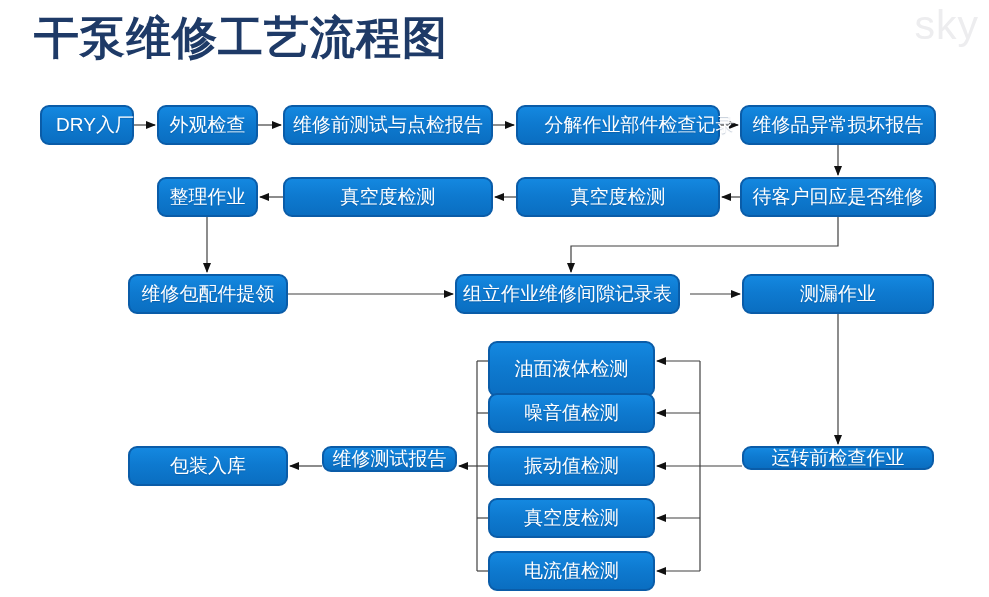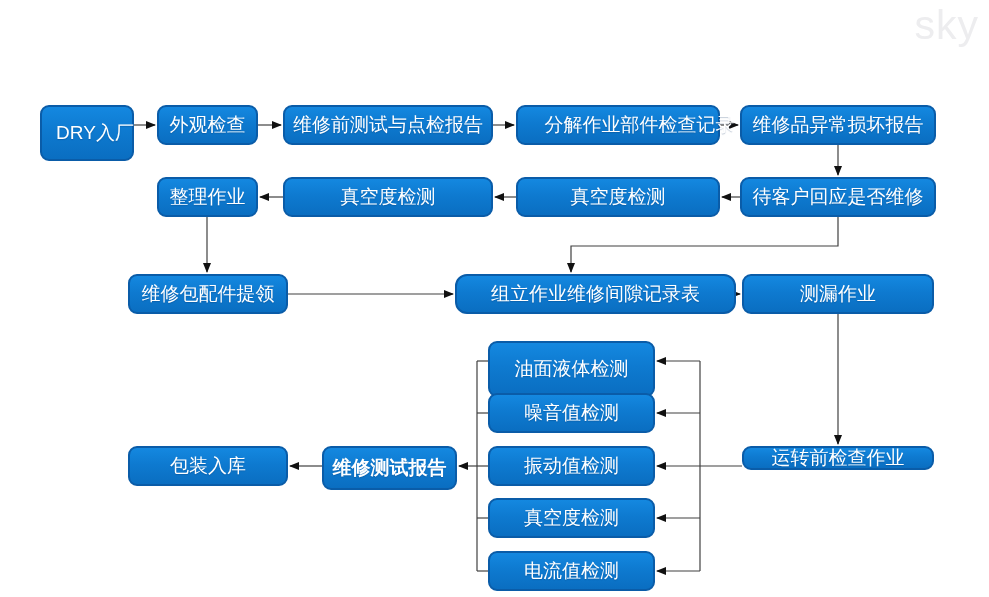--- a/index.html
+++ b/index.html
@@ -60,20 +60,21 @@
     color: #ffffff;
     font-size: 19px;
     white-space: nowrap;
     text-shadow: 0 1px 1px rgba(0,40,90,0.25);
   }
 </style>
 </head>
 <body>
 
 <div class="canvas">
+  <h1 class="page-title">干泵维修工艺流程图</h1>
   <div class="watermark">sky</div>
 
   <svg id="edge-layer" width="989" height="597" viewBox="0 0 989 597" xmlns="http://www.w3.org/2000/svg">
     <defs>
       <marker id="arrow" markerWidth="10" markerHeight="10" refX="9" refY="4" orient="auto" markerUnits="userSpaceOnUse">
         <path d="M0,0 L10,4 L0,8 Z" fill="#111111"></path>
       </marker>
     </defs>
     <g id="edges">
         <polyline points="134,125 155,125" marker-end="url(#arrow)"></polyline>
@@ -100,34 +101,34 @@
         <polyline points="488,361 477,361"></polyline>
         <polyline points="488,413 477,413"></polyline>
         <polyline points="488,518 477,518"></polyline>
         <polyline points="488,571 477,571"></polyline>
         <polyline points="488,466 459,466" marker-end="url(#arrow)"></polyline>
         <polyline points="322,466 290,466" marker-end="url(#arrow)"></polyline>
       </g>
   </svg>
 
   <div id="nodes">
-      <div class="node" style="left: 40px; top: 105px; width: 94px; height: 56px; padding-left: 16px;">DRY入厂</div>
+      <div class="node" style="left: 40px; top: 105px; width: 94px; height: 40px; padding-left: 16px;">DRY入厂</div>
       <div class="node" style="left: 157px; top: 105px; width: 101px; height: 40px;">外观检查</div>
       <div class="node" style="left: 283px; top: 105px; width: 210px; height: 40px;">维修前测试与点检报告</div>
       <div class="node" style="left: 516px; top: 105px; width: 204px; height: 40px; padding-left: 43px;">分解作业部件检查记录</div>
       <div class="node" style="left: 740px; top: 105px; width: 196px; height: 40px;">维修品异常损坏报告</div>
       <div class="node" style="left: 157px; top: 177px; width: 101px; height: 40px;">整理作业</div>
       <div class="node" style="left: 283px; top: 177px; width: 210px; height: 40px;">真空度检测</div>
       <div class="node" style="left: 516px; top: 177px; width: 204px; height: 40px;">真空度检测</div>
       <div class="node" style="left: 740px; top: 177px; width: 196px; height: 40px;">待客户回应是否维修</div>
       <div class="node" style="left: 128px; top: 274px; width: 160px; height: 40px;">维修包配件提领</div>
-      <div class="node" style="left: 455px; top: 274px; width: 281px; height: 40px; border-radius: 12px;">组立作业维修间隙记录表</div>
+      <div class="node" style="left: 455px; top: 274px; width: 225px; height: 40px;">组立作业维修间隙记录表</div>
       <div class="node" style="left: 742px; top: 274px; width: 192px; height: 40px;">测漏作业</div>
       <div class="node" style="left: 488px; top: 341px; width: 167px; height: 56px;">油面液体检测</div>
       <div class="node" style="left: 488px; top: 393px; width: 167px; height: 40px;">噪音值检测</div>
       <div class="node" style="left: 488px; top: 446px; width: 167px; height: 40px;">振动值检测</div>
       <div class="node" style="left: 488px; top: 498px; width: 167px; height: 40px;">真空度检测</div>
       <div class="node" style="left: 488px; top: 551px; width: 167px; height: 40px;">电流值检测</div>
       <div class="node" style="left: 128px; top: 446px; width: 160px; height: 40px;">包装入库</div>
-      <div class="node" style="left: 322px; top: 446px; width: 135px; height: 44px; font-weight: bold;">维修测试报告</div>
+      <div class="node" style="left: 322px; top: 446px; width: 135px; height: 26px;">维修测试报告</div>
       <div class="node" style="left: 742px; top: 446px; width: 192px; height: 24px;">运转前检查作业</div>
     </div>
 </div>
 
 </body></html>

